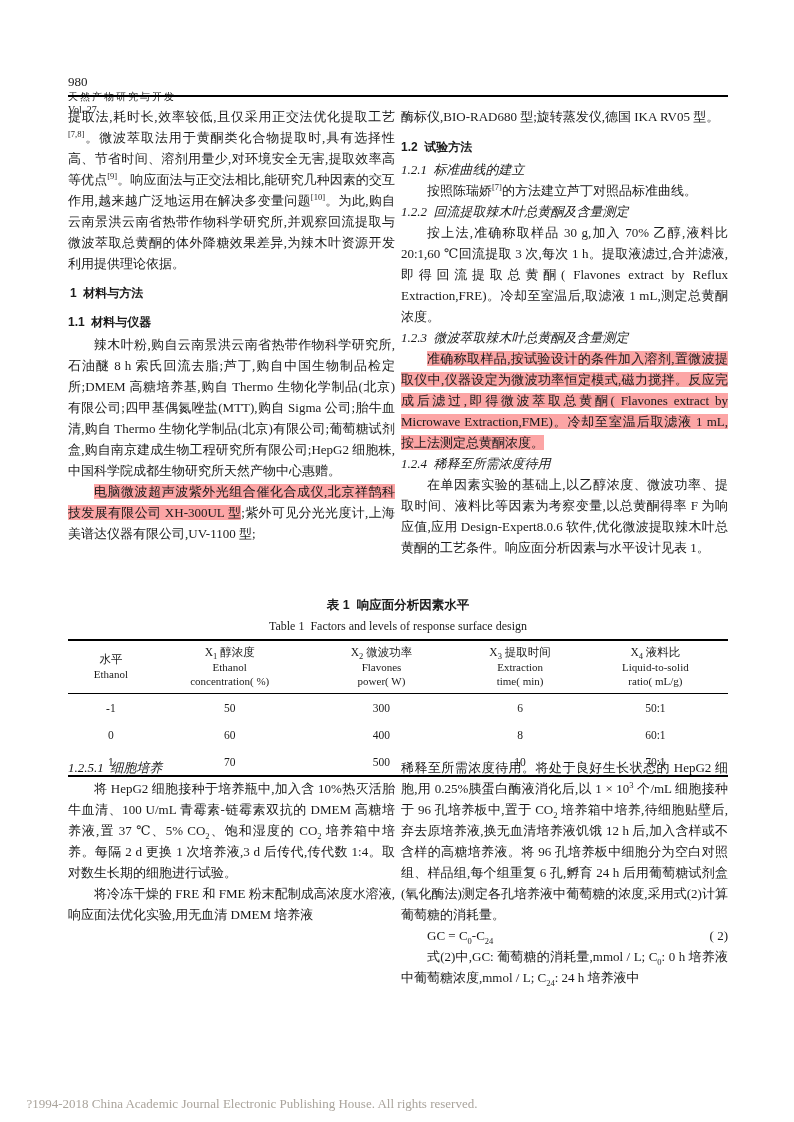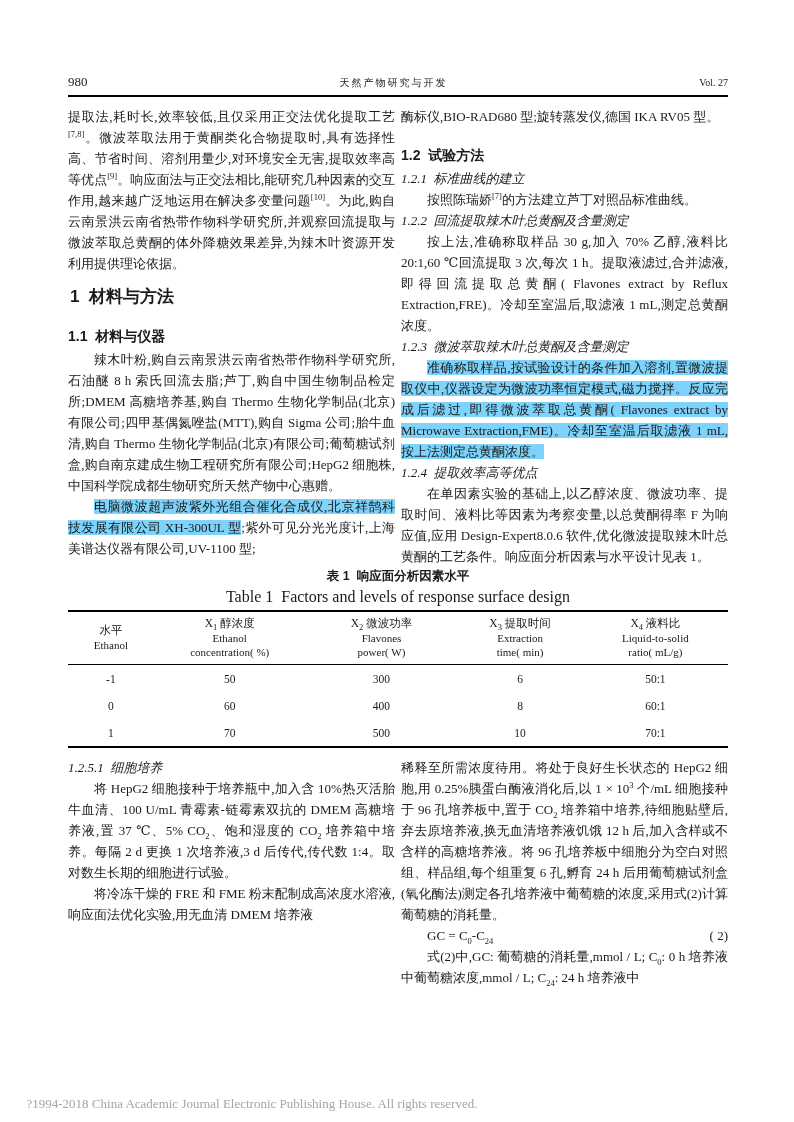--- a/index.html
+++ b/index.html
@@ -1,46 +1,46 @@
 <!DOCTYPE html>
 <html><head>
 <meta charset="utf-8">
 <style>
   html,body{margin:0;padding:0;}
   body{
     width:794px;height:1122px;position:relative;background:#ffffff;
     font-family:"Liberation Serif","DejaVu Serif",serif;color:#1a1a1a;
     overflow:hidden;
   }
-  .abs{position:absolute;}
+  .abs{position:absolute;flex-direction:column;}
   p{margin:0;font-size:13px;line-height:21px;text-align:justify;}
   p.hd{text-align:left;white-space:pre-wrap;}
   .indent{text-indent:2em;}
-  .seg-h{background:#7dd3fc;}
+  .seg-h{background:#fca5a5;}
   .seg-sup{vertical-align:super;font-size:8.5px;line-height:0;}
   .seg-sub{vertical-align:sub;font-size:8.5px;line-height:0;}
   .seg-i{font-style:italic;}
   
   .pagehead{left:68px;top:74px;width:660px;display:flex;justify-content:space-between;align-items:baseline;}
   .pagehead .pnum{font-size:13px;}
   .pagehead .jtitle{font-size:10px;letter-spacing:2px;}
   .pagehead .vol{font-size:10px;}
   .headrule{left:68px;top:95px;width:660px;height:0;border-top:2px solid #000;}
   
   .colblock{width:327px;}
   .lcol1{left:68px;top:106px;height:492px;}
   .rcol1{left:401px;top:106px;height:492px;}
   .lcol2{left:68px;top:757px;height:300px;}
   .rcol2{left:401px;top:757px;height:290px;}
-  h1.section{font-family:"Liberation Sans",sans-serif;font-weight:bold;font-size:17px;margin:11px 0 7px 2px;white-space:pre-wrap;}
-  h2.sub{font-family:"Liberation Sans",sans-serif;font-weight:bold;font-size:14px;margin:20px 0 3px 0;white-space:pre-wrap;}
+  h1.section{font-family:"Liberation Sans",sans-serif;font-weight:bold;font-size:12px;margin:11px 0 7px 2px;white-space:pre-wrap;}
+  h2.sub{font-family:"Liberation Sans",sans-serif;font-weight:bold;font-size:12px;margin:12px 0 3px 0;white-space:pre-wrap;}
   
-  .tablewrap{left:68px;top:567px;width:660px;}
+  .tablewrap{left:68px;top:596px;width:660px;}
   .tbl-title-cn{text-align:center;font-family:"Liberation Sans",sans-serif;font-weight:bold;font-size:12.5px;line-height:18px;white-space:pre-wrap;}
-  .tbl-title-en{text-align:center;font-size:16px;line-height:16px;margin:4px 0 5px 0;white-space:pre-wrap;}
+  .tbl-title-en{text-align:center;font-size:12px;line-height:16px;margin:4px 0 5px 0;white-space:pre-wrap;}
   table{width:100%;border-collapse:collapse;}
   .t1{border-top:2.4px solid #000;border-bottom:2.4px solid #000;}
   .t1 thead tr{border-bottom:1.6px solid #000;}
   .t1 th{font-weight:normal;padding:3px 2px 5px 2px;vertical-align:middle;}
   .th-cn{font-size:11.5px;line-height:16px;}
   .th-en{font-size:11px;line-height:14px;white-space:pre-line;}
   .t1 td{font-size:11.5px;text-align:center;height:25px;vertical-align:middle;}
   .c0{width:13%;} .c1{width:23%;} .c2{width:23%;} .c3{width:19%;} .c4{width:22%;}
   
   .eq{display:flex;justify-content:space-between;align-items:center;}
@@ -68,21 +68,21 @@
 
 <div class="abs colblock rcol1">
   <p><span>酶标仪,BIO-RAD680 型;旋转蒸发仪,德国 IKA RV05 型。</span></p>
   <h2 class="sub">1.2  试验方法</h2>
   <p class="hd"><span class="seg-i">1.2.1  标准曲线的建立</span></p>
   <p class="indent"><span>按照陈瑞娇</span><span class="seg-sup">[7]</span><span>的方法建立芦丁对照品标准曲线。</span></p>
   <p class="hd"><span class="seg-i">1.2.2  回流提取辣木叶总黄酮及含量测定</span></p>
   <p class="indent"><span>按上法,准确称取样品 30 g,加入 70% 乙醇,液料比 20:1,60 ℃回流提取 3 次,每次 1 h。提取液滤过,合并滤液,即得回流提取总黄酮( Flavones extract by Reflux Extraction,FRE)。冷却至室温后,取滤液 1 mL,测定总黄酮浓度。</span></p>
   <p class="hd"><span class="seg-i">1.2.3  微波萃取辣木叶总黄酮及含量测定</span></p>
   <p class="indent"><span class="seg-h">准确称取样品,按试验设计的条件加入溶剂,置微波提取仪中,仪器设定为微波功率恒定模式,磁力搅拌。反应完成后滤过,即得微波萃取总黄酮( Flavones extract by Microwave Extraction,FME)。冷却至室温后取滤液 1 mL,按上法测定总黄酮浓度。</span></p>
-  <p class="hd"><span class="seg-i">1.2.4  提取效率高等优点</span></p>
+  <p class="hd"><span class="seg-i">1.2.4  稀释至所需浓度待用</span></p>
   <p class="indent"><span>在单因素实验的基础上,以乙醇浓度、微波功率、提取时间、液料比等因素为考察变量,以总黄酮得率 F 为响应值,应用 Design-Expert8.0.6 软件,优化微波提取辣木叶总黄酮的工艺条件。响应面分析因素与水平设计见表 1。</span></p>
 </div>
 
 <div class="abs tablewrap">
   <div class="tbl-title-cn">表 1  响应面分析因素水平</div>
   <div class="tbl-title-en">Table 1  Factors and levels of response surface design</div>
   <table class="t1">
     <thead>
       <tr>
         <th class="c0">

